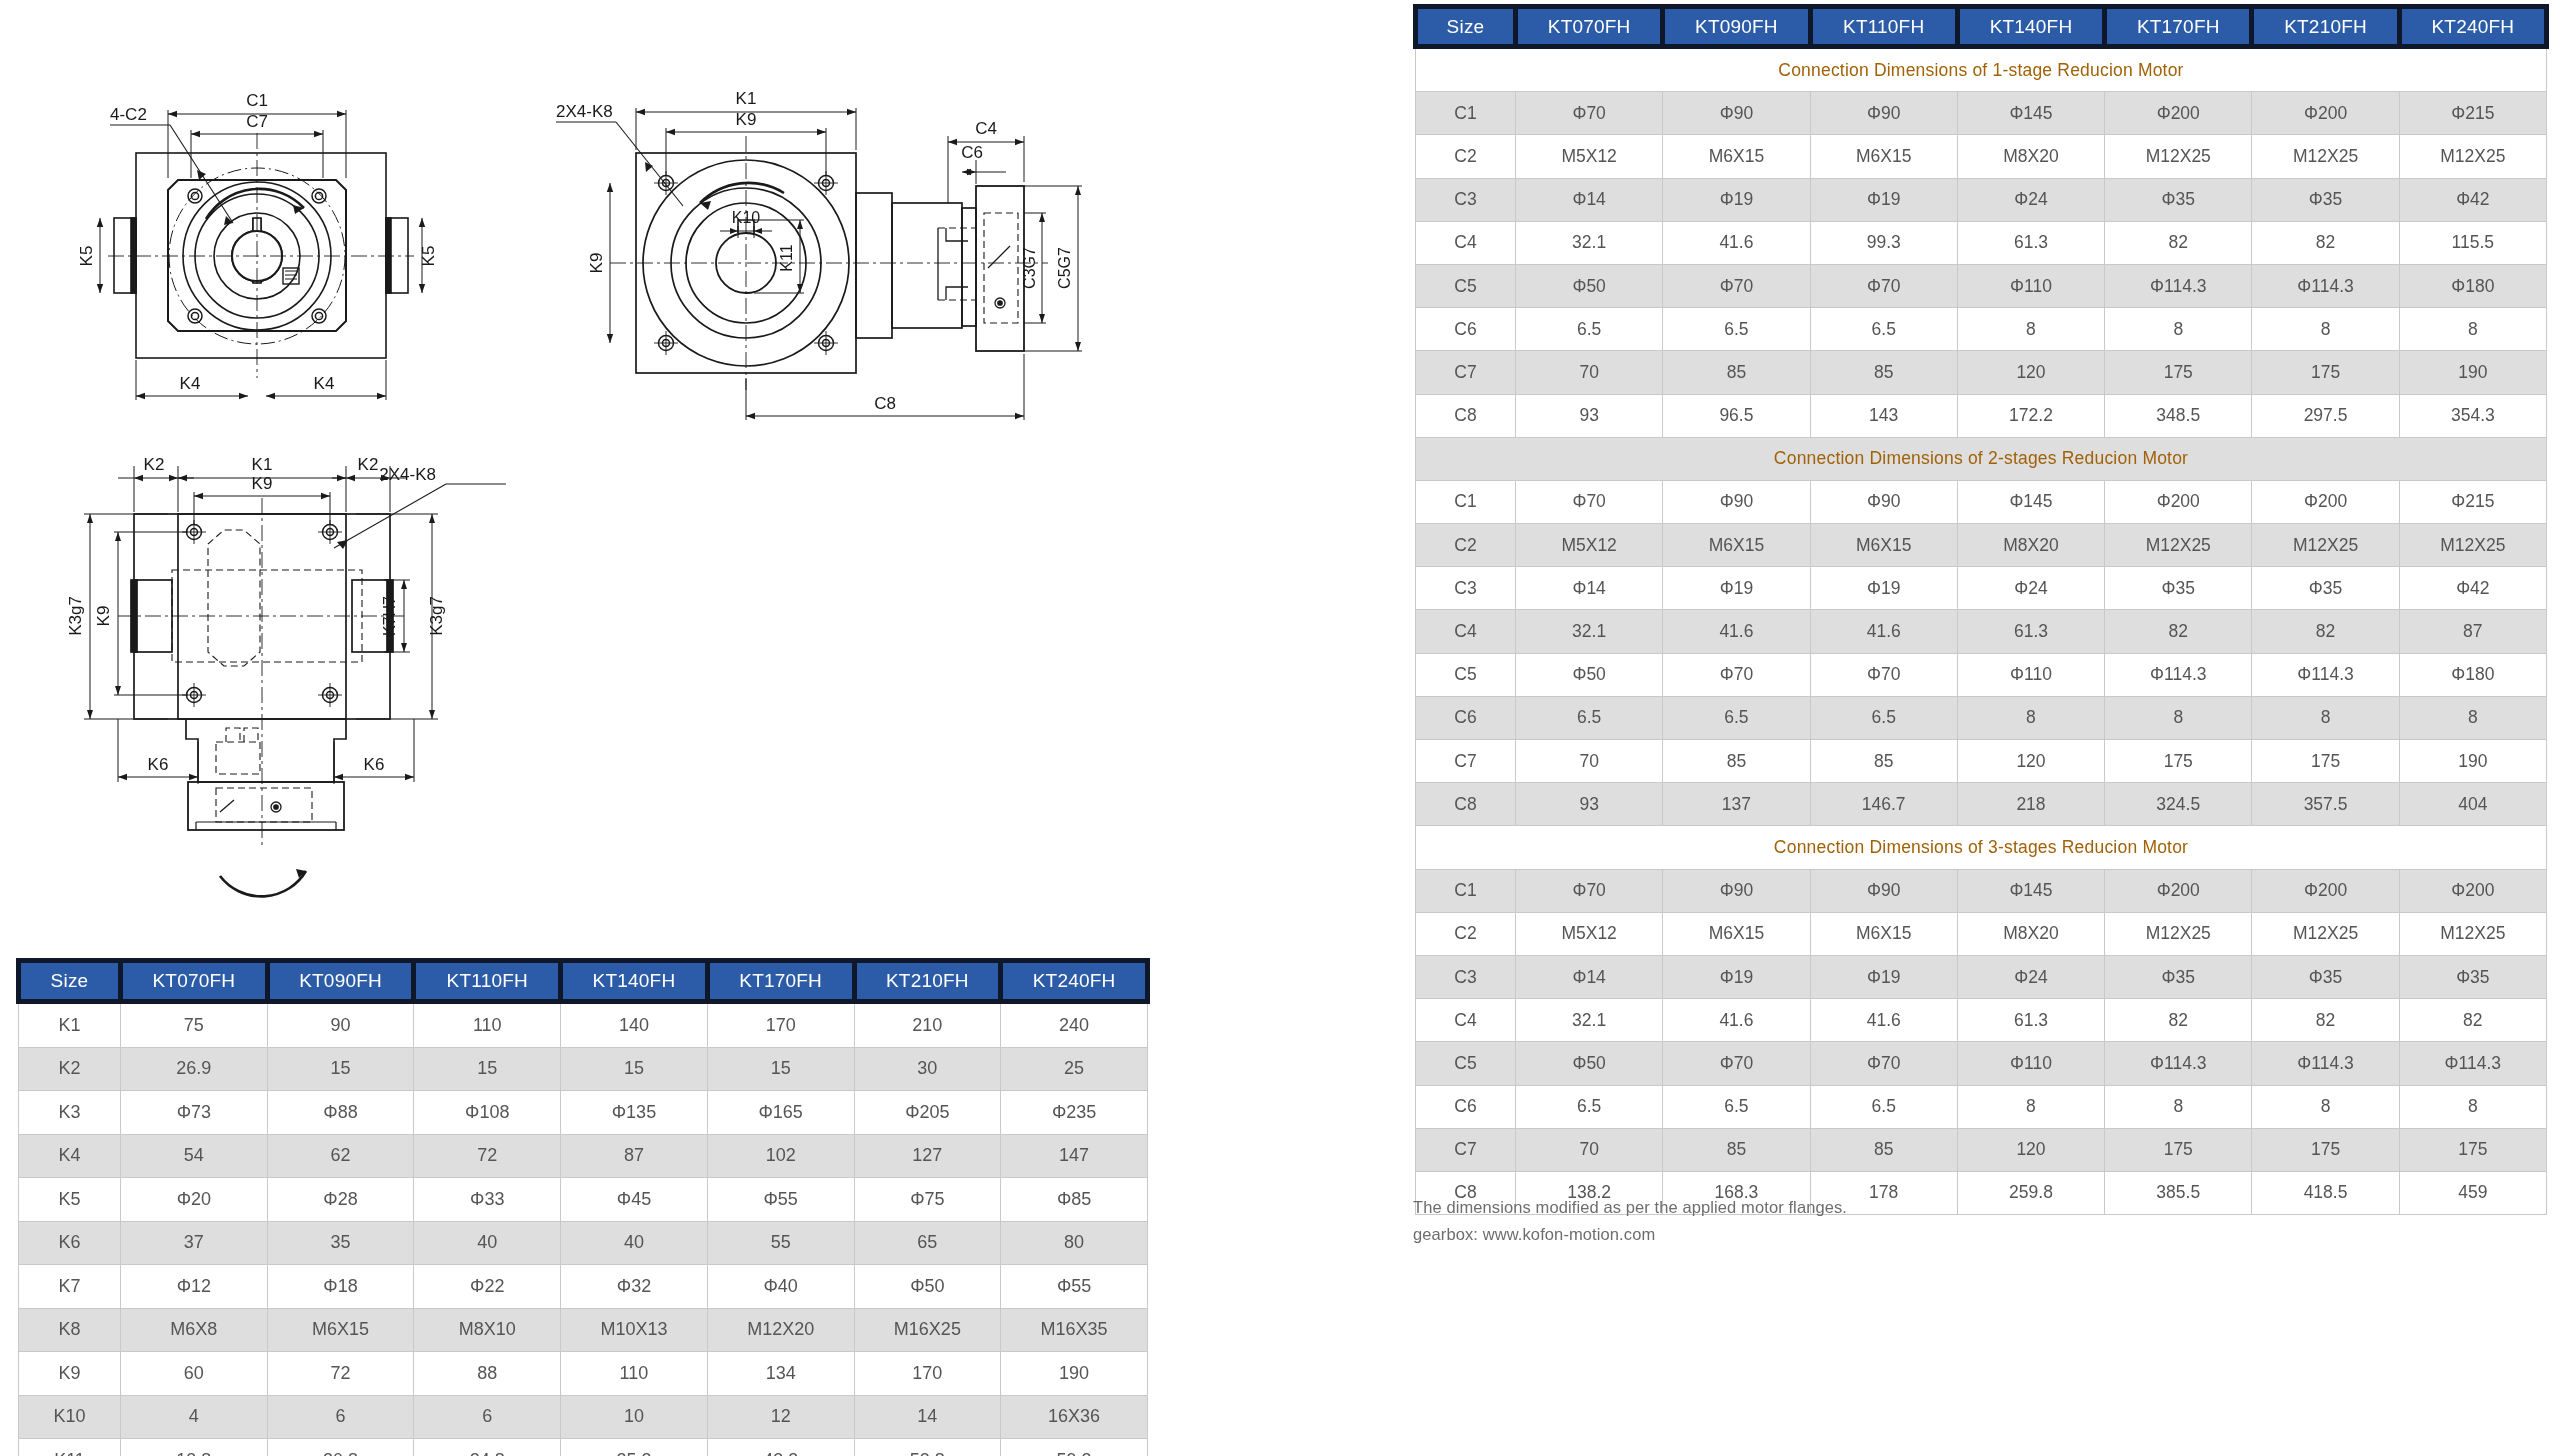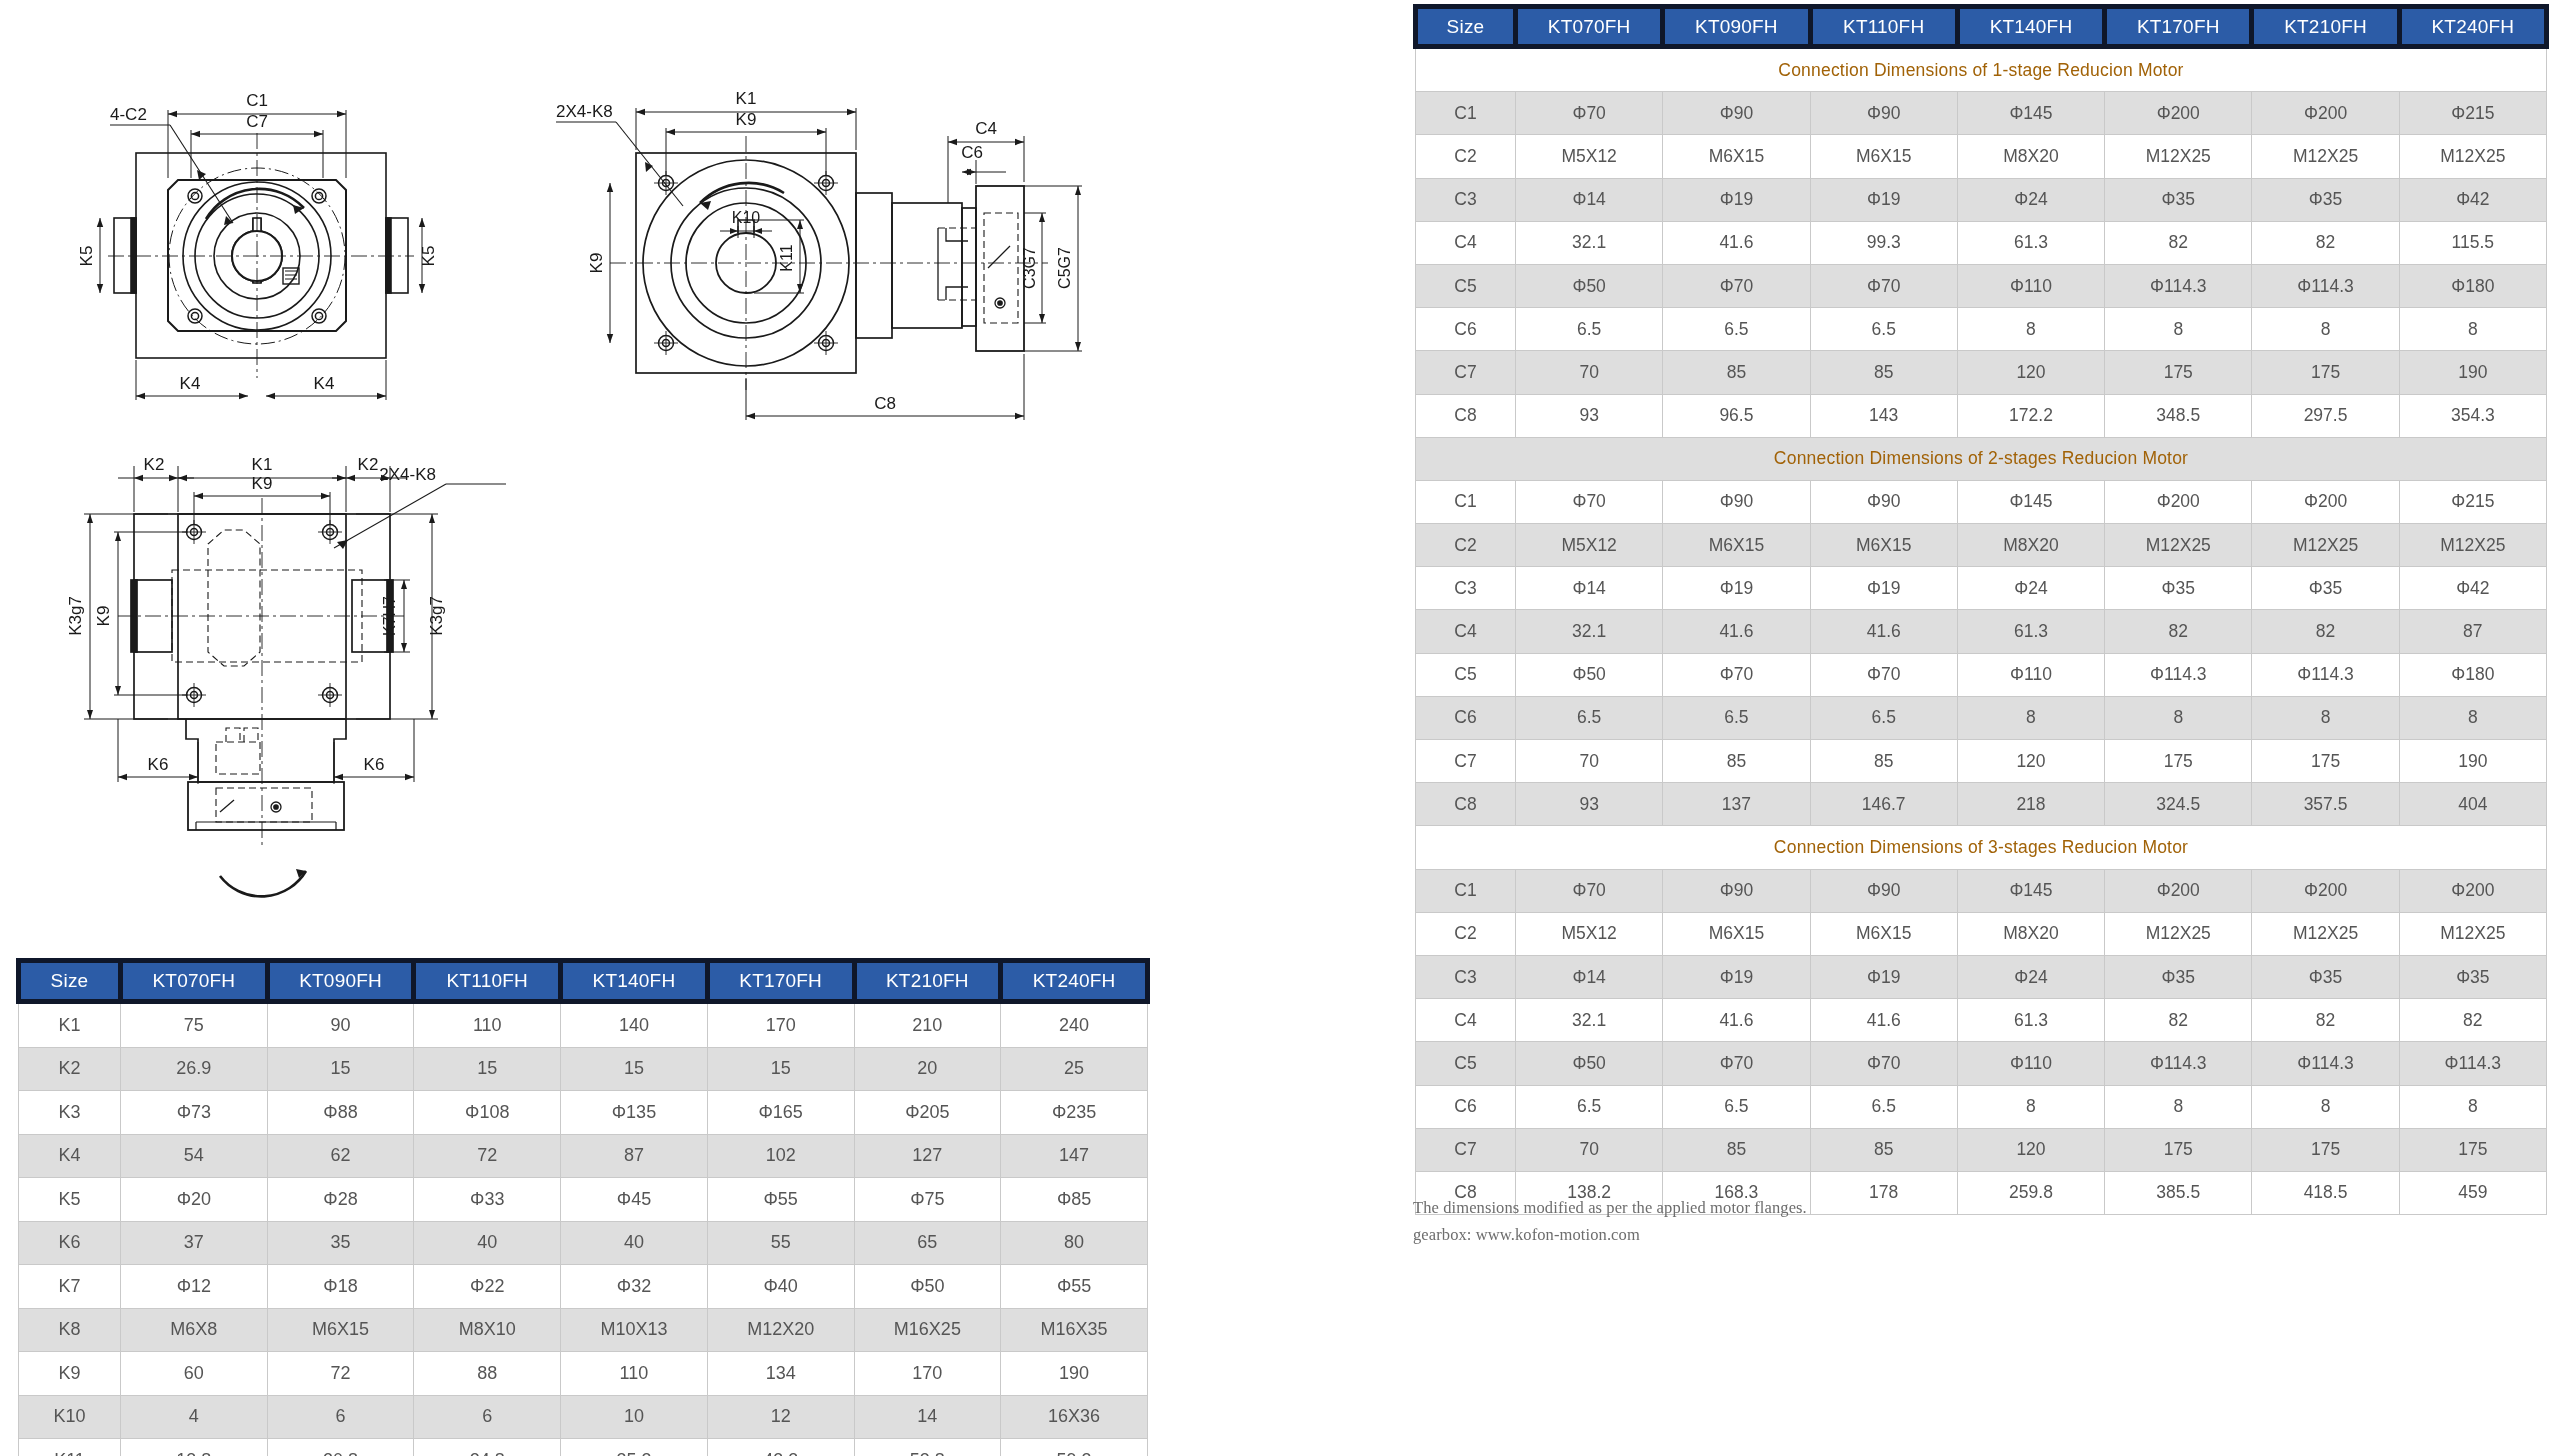--- a/index.html
+++ b/index.html
@@ -49,21 +49,20 @@
   
   #c-table{left:1413px;top:4px;width:1136px;}
   #c-table thead th{height:33px;}
   #c-table td{height:40.2px;font-size:17.5px;}
   #c-table col.c0{width:100px;}
 
   .footer{
     position:absolute;left:1413px;top:1194px;
     font-size:16.5px;line-height:27px;color:#6d6d6d;
     letter-spacing:.1px;
-    font-family:Liberation Serif, serif;
   }
   .footer div{white-space:nowrap;}
 
   
   .drawing{position:absolute;}
   #dwg-front{left:78px;top:78px;}
   #dwg-side{left:548px;top:78px;}
   #dwg-plan{left:48px;top:452px;}
   svg text{
     font-family:"Liberation Sans", sans-serif;
@@ -534,21 +533,21 @@
           <td class="plain">210</td>
           <td class="plain">240</td>
         </tr>
         <tr class="shade">
           <td class="shade">K2</td>
           <td class="shade">26.9</td>
           <td class="shade">15</td>
           <td class="shade">15</td>
           <td class="shade">15</td>
           <td class="shade">15</td>
-          <td class="shade">20</td>
+          <td class="shade">30</td>
           <td class="shade">25</td>
         </tr>
         <tr class="plain">
           <td class="plain">K3</td>
           <td class="plain">Φ73</td>
           <td class="plain">Φ88</td>
           <td class="plain">Φ108</td>
           <td class="plain">Φ135</td>
           <td class="plain">Φ165</td>
           <td class="plain">Φ205</td>

